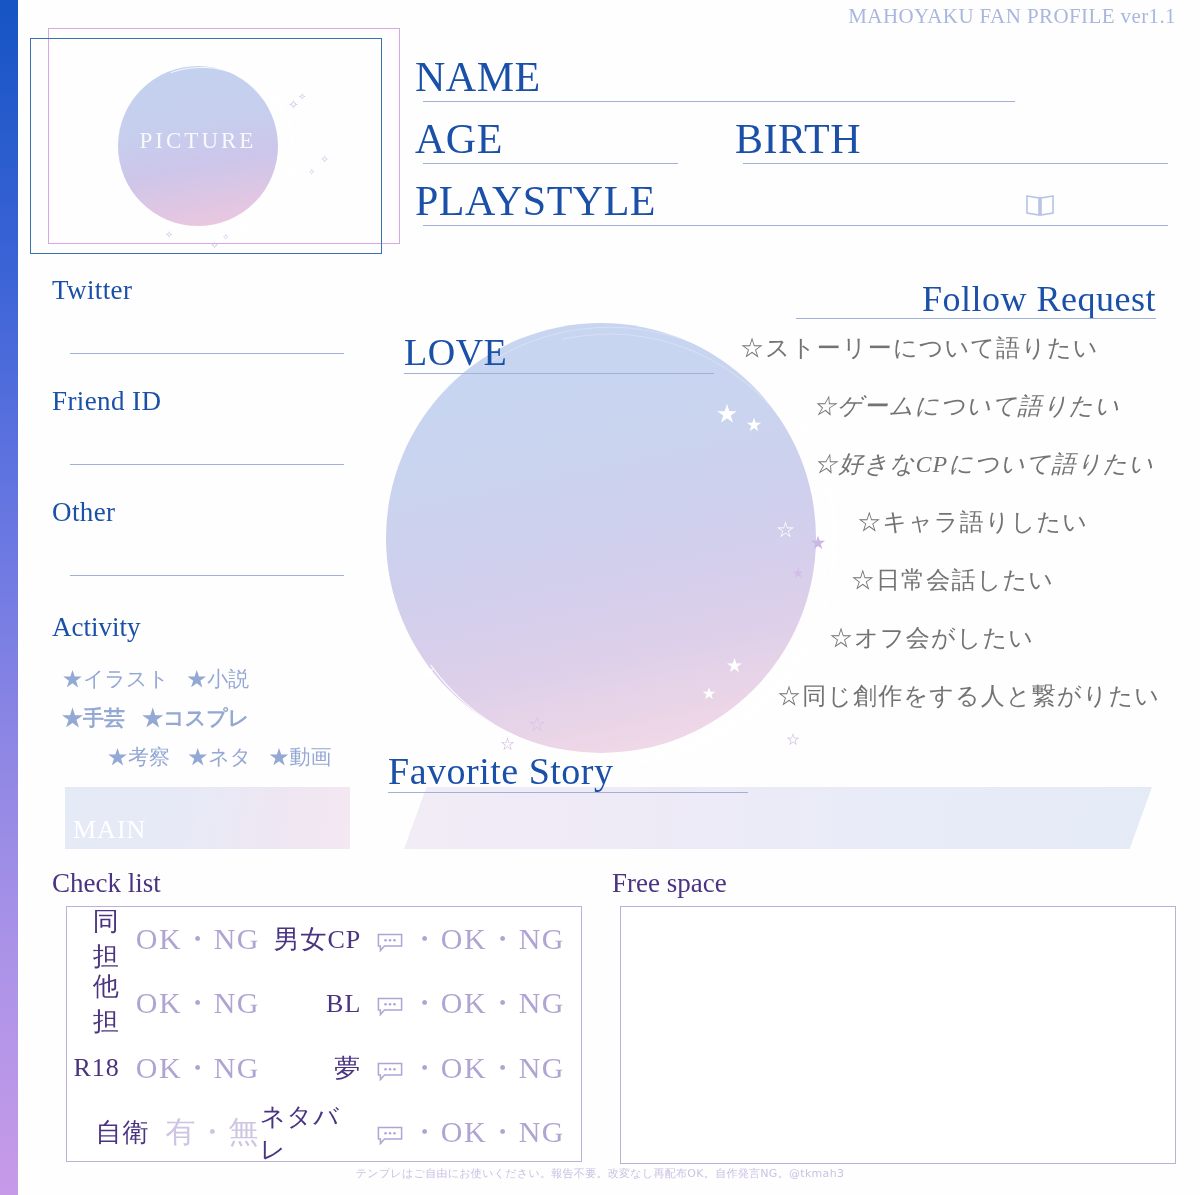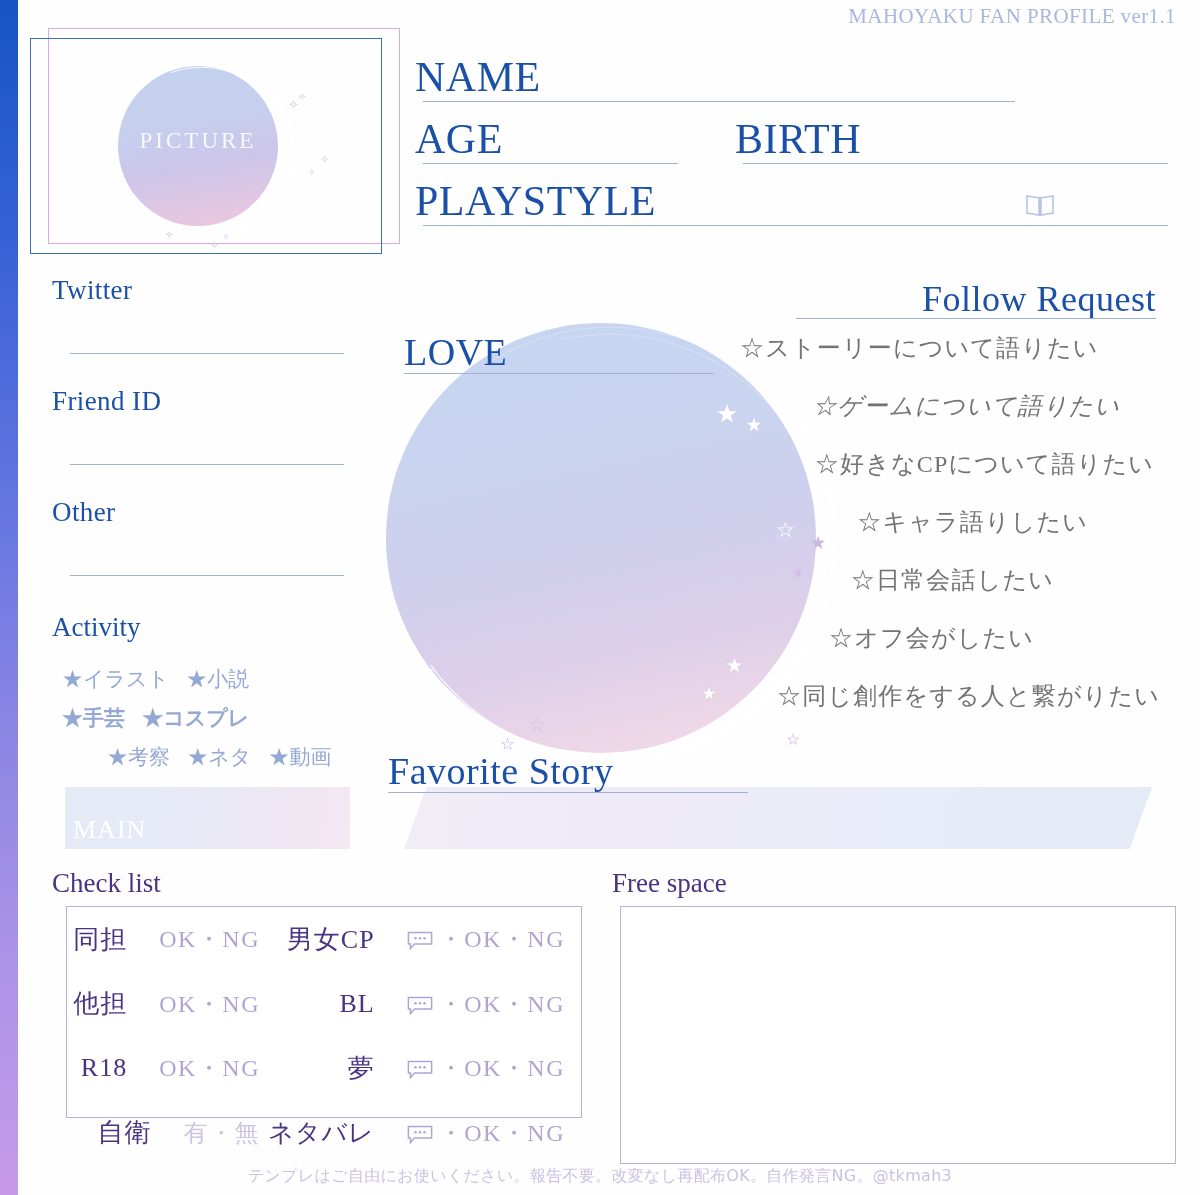--- a/index.html
+++ b/index.html
@@ -107,59 +107,59 @@
 
   
   .fr-title{
     position:absolute;right:44px;top:278px;color:#1a50a8;font-size:36px;letter-spacing:.5px;
   }
   .fr-line{position:absolute;right:44px;top:318px;width:360px;border-bottom:1.3px solid #9fb2d6;}
   .fr-list{position:absolute;right:40px;top:336px;width:420px;text-align:right;}
   .fr-item{color:#737373;font-size:24px;line-height:1;letter-spacing:1.2px;margin-bottom:34px;white-space:nowrap;}
   .fr-item.i1{padding-right:62px;}
   .fr-item.i2{padding-right:40px;font-style:italic;}
-  .fr-item.i3{padding-right:6px;}
+  .fr-item.i3{padding-right:6px;font-style:italic;}
   .fr-item.i4{padding-right:72px;}
   .fr-item.i5{padding-right:106px;}
   .fr-item.i6{padding-right:126px;}
   .fr-item.i7{padding-right:0px;}
 
   
   .sec{position:absolute;}
   .sec .sec-label{color:#1a50a8;font-size:38px;line-height:1;letter-spacing:.5px;}
   .sec .sec-line{margin-top:2px;border-bottom:1.4px solid #9fb2d6;}
   .love{left:372px;top:333px;width:310px;margin-left:32px;}
   .fav{left:388px;top:752px;width:360px;}
 
   
   .cl-title{position:absolute;left:52px;top:868px;font-size:27px;color:#4a3380;}
   .cl-box{
-    position:absolute;left:66px;top:906px;width:516px;height:212px;
+    position:absolute;left:66px;top:906px;width:516px;height:256px;
     box-sizing:border-box;border:1.2px solid #b9b1d8;background:#fff;
   }
   .cl-row{display:flex;align-items:center;height:64.5px;}
   .cl-c1{width:200px;text-align:right;padding-right:0;display:flex;align-items:center;justify-content:flex-end;}
   .cl-c2{width:316px;display:flex;align-items:center;justify-content:flex-end;padding-right:16px;}
   .cl-key{color:#4a3380;font-size:26px;letter-spacing:1px;}
   .cl-key.sm{font-size:25px;}
-  .cl-val{color:#b0a5d2;font-size:24px;letter-spacing:1.5px;margin-left:32px;white-space:nowrap;}
+  .cl-val{color:#b0a5d2;font-size:30px;letter-spacing:1.5px;margin-left:16px;white-space:nowrap;}
   .cl-val.faint{color:#cdc5e2;}
   .bubble{display:inline-block;width:26px;height:19px;margin-right:6px;vertical-align:-3px;}
 
   
   .fs-title{position:absolute;left:612px;top:868px;font-size:27px;color:#4a3380;}
   .fs-box{
     position:absolute;left:620px;top:906px;width:556px;height:258px;
     box-sizing:border-box;border:1.2px solid #b9b1d8;background:#fff;
   }
 
   
   .footer{
     position:absolute;left:0;right:0;top:1166px;text-align:center;
-    color:#c9c2e2;font-size:16px;letter-spacing:.3px;
+    color:#c9c2e2;font-size:11px;letter-spacing:.3px;
     font-family:"DejaVu Sans","Liberation Sans",sans-serif;
   }
 </style>
 </head>
 <body>
 
 <div id="page">
 
   <div class="edge-bar"></div>
 

